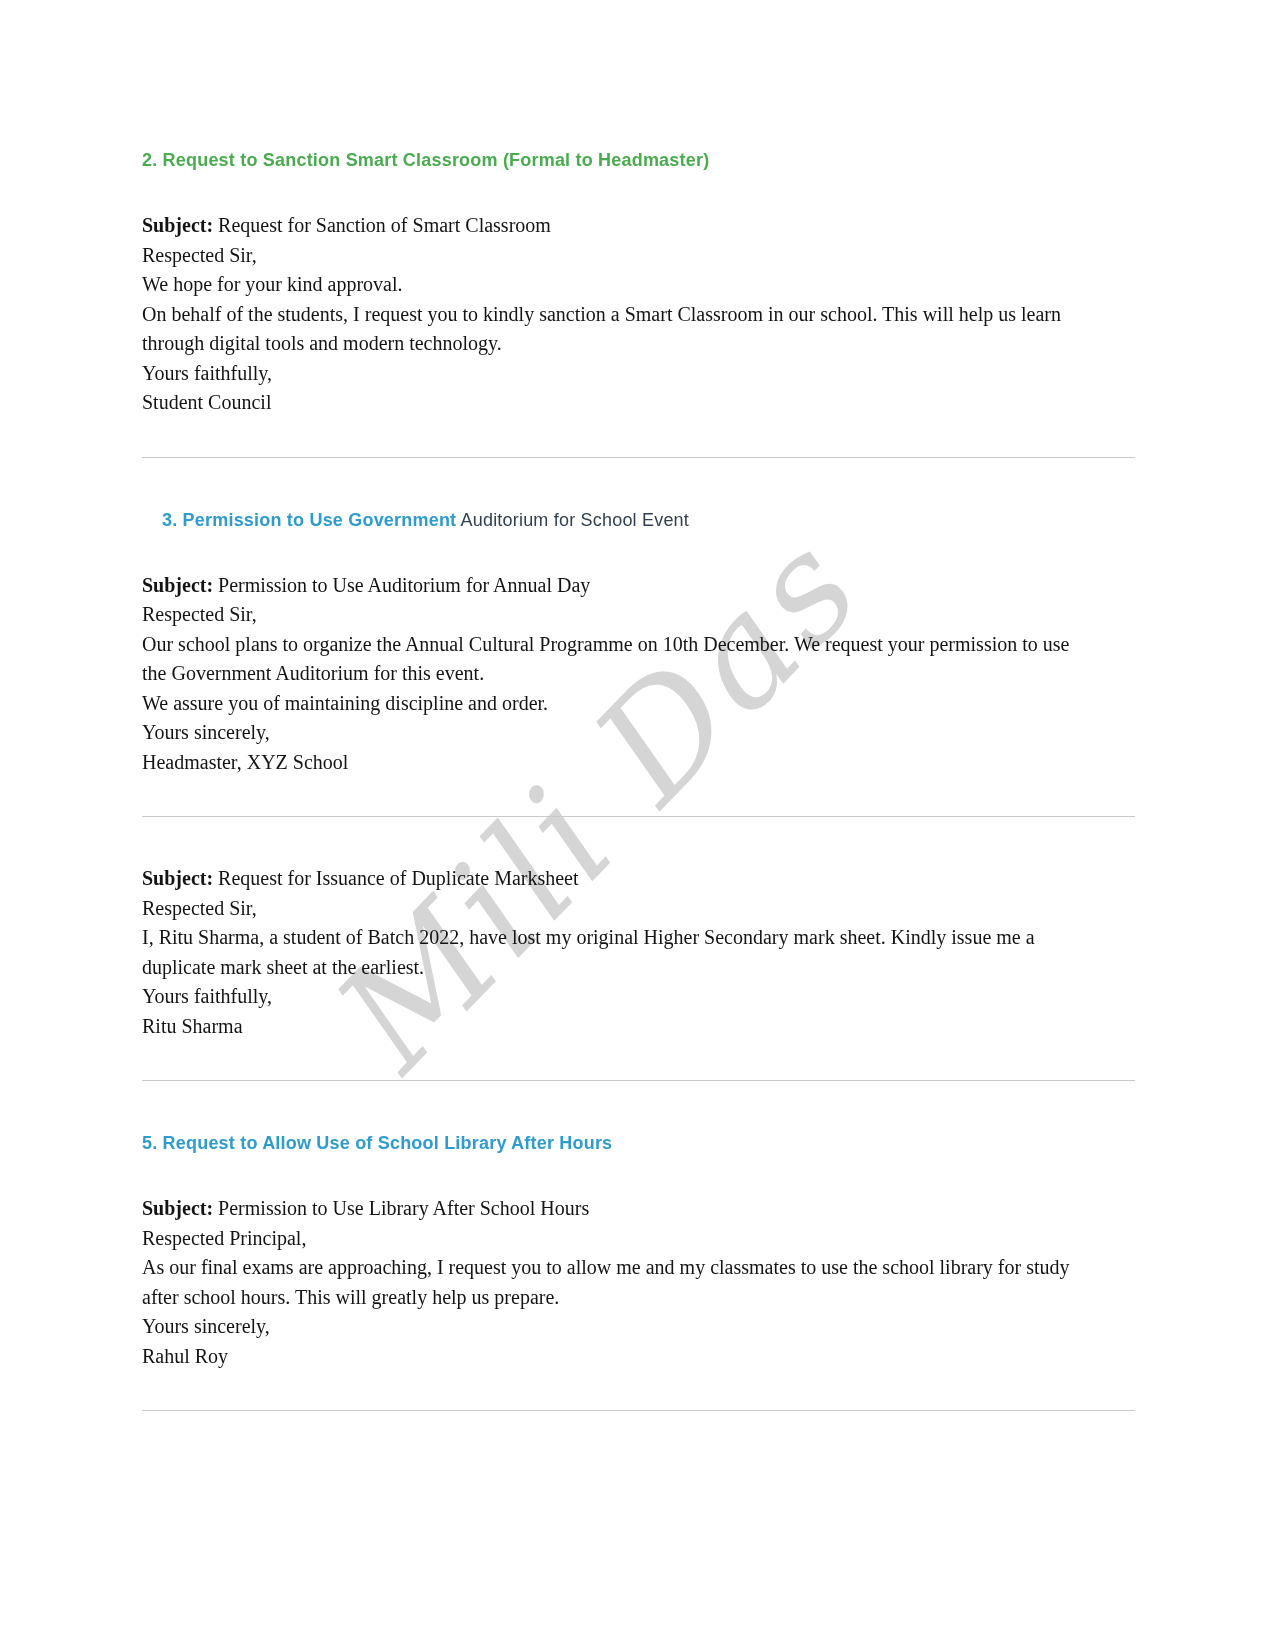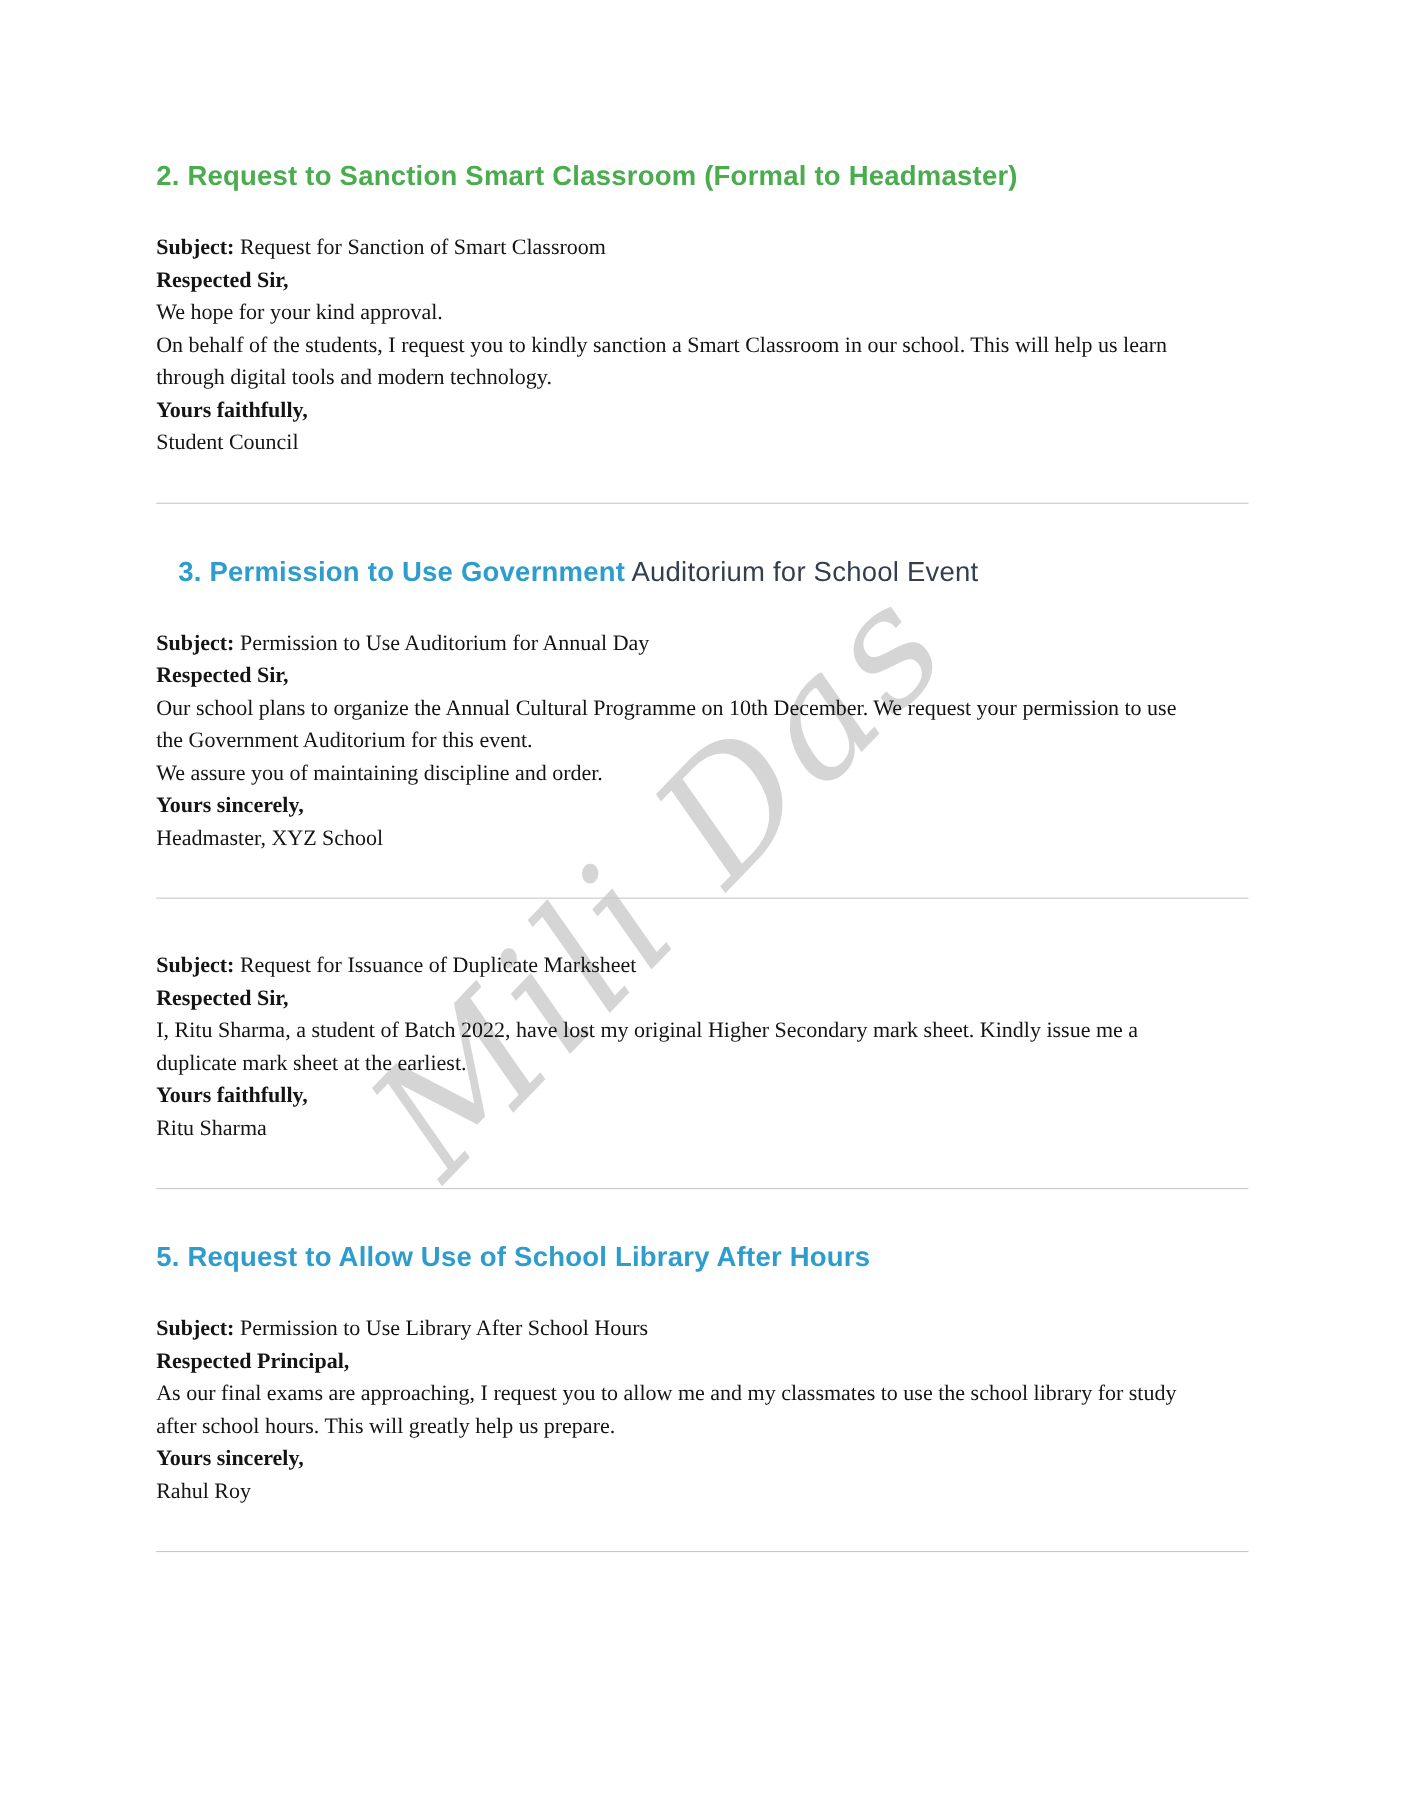--- a/index.html
+++ b/index.html
@@ -35,41 +35,41 @@
     white-space: nowrap;
     pointer-events: none;
   }
   .content {
     position: relative;
     z-index: 1;
     padding: 145px 140px 0 142px;
   }
   .section-heading {
     font-family: "Liberation Sans", sans-serif;
-    font-size: 25px;
+    font-size: 18px;
     line-height: 31px;
     font-weight: 700;
     margin: 0 0 35px 0;
     letter-spacing: 0.2px;
   }
   .section-heading .heading-secondary {
     font-weight: 400;
   }
   .letter {
     font-family: "Liberation Serif", serif;
     font-size: 20px;
     line-height: 29.5px;
     color: #141414;
     max-width: 938px;
   }
   .letter p {
     margin: 0;
   }
   .bold {
-    font-weight: 700;
+    font-weight: 400;
   }
   hr.section-divider {
     border: none;
     border-top: 1px solid #c9c9c9;
     margin: 39px 0 47px 0;
     width: 100%;
   }
 </style>
 </head>
 <body>

